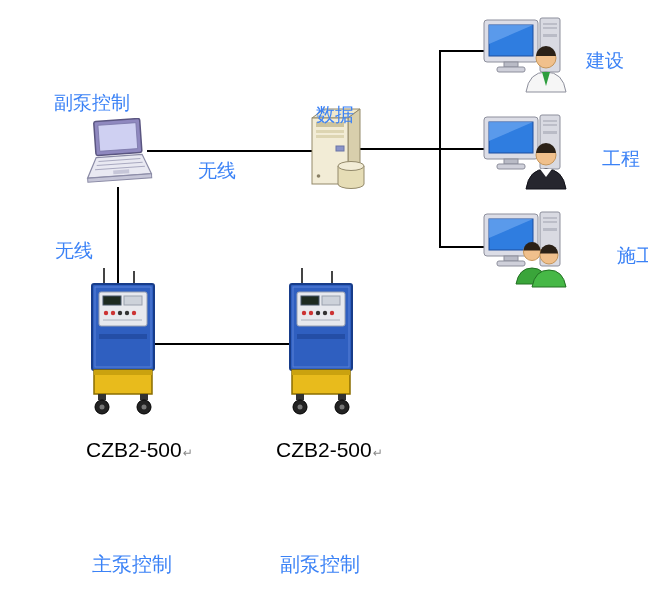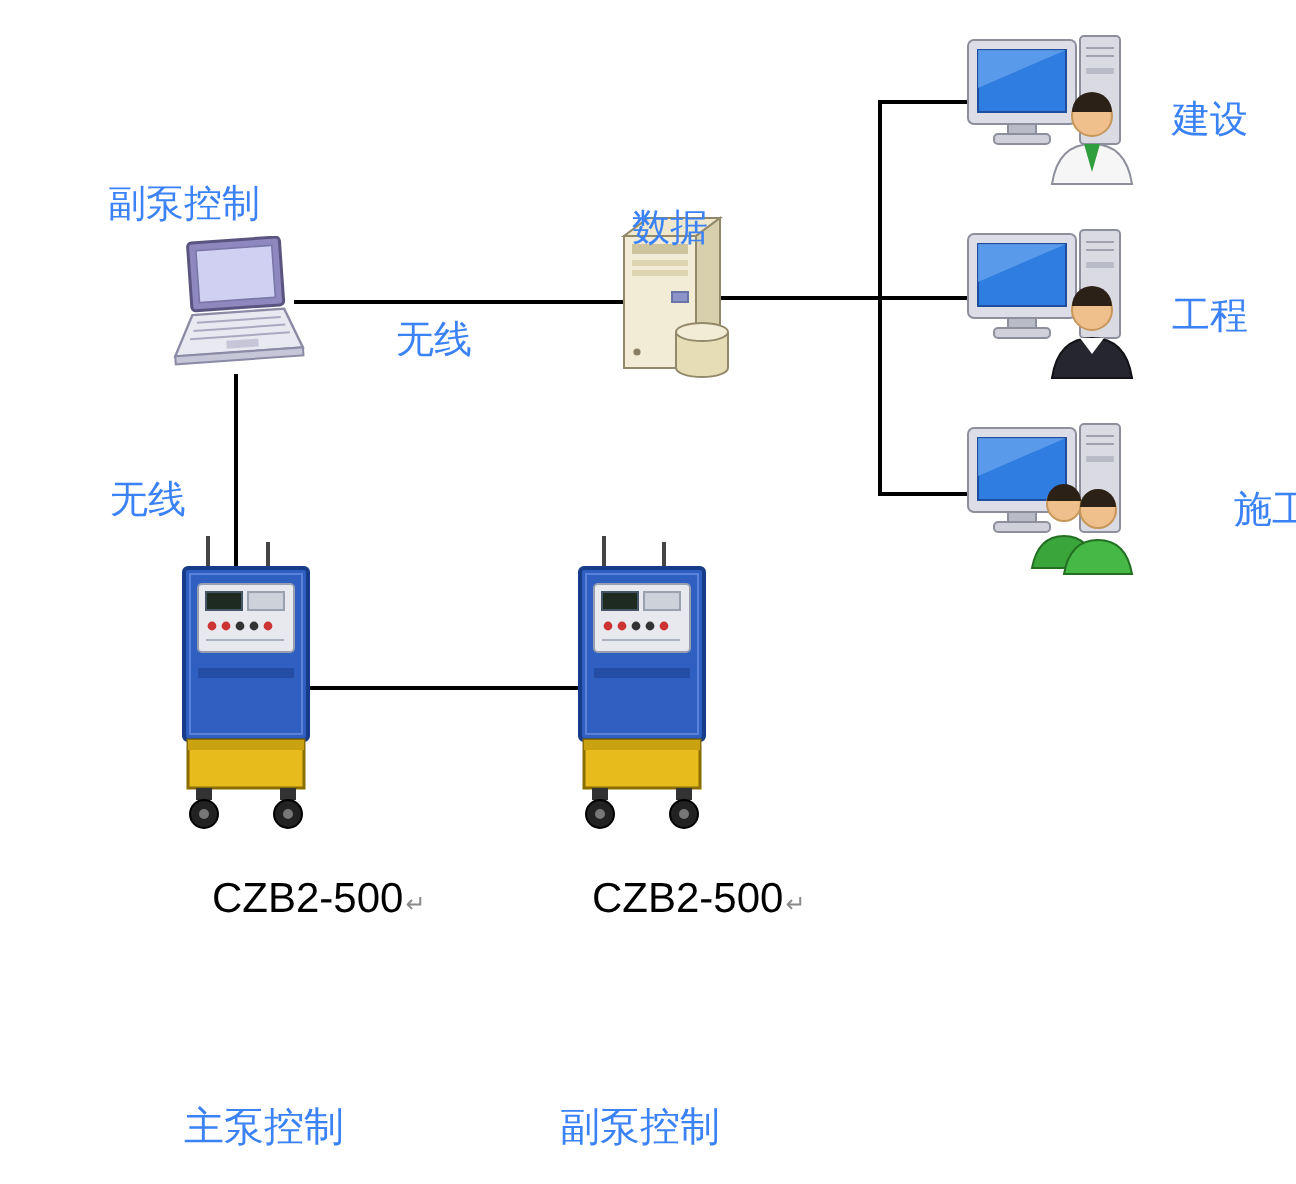--- a/index.html
+++ b/index.html
@@ -17,21 +17,20 @@
     font-size:19px;
     color:#3b82f6;
     white-space:nowrap;
     line-height:1.2;
   }
   .model-label{
     position:absolute;
     font-size:21px;
     color:#000000;
     white-space:nowrap;
-    margin-left:20px;
   }
   .para-mark{
     font-size:12px;
     color:#8a8a8a;
     vertical-align:baseline;
     margin-left:1px;
   }
 </style>
 </head>
 <body>
@@ -202,21 +201,21 @@
   <div class="label" style="left:54px;top:92px;">副泵控制</div>
 
   <div class="label" style="left:316px;top:84px;margin-top:20px;">数据</div>
 
   <div class="label" style="left:198px;top:160px;">无线</div>
 
   <div class="label" style="left:55px;top:240px;">无线</div>
 
   <div class="label" style="left:586px;top:50px;">建设</div>
 
-  <div class="label" style="left:586px;top:148px;">工程</div>
+  <div class="label" style="left:602px;top:148px;">工程</div>
 
   <div class="label" style="left:586px;top:245px;margin-left:31px;">施工</div>
 
   <div class="model-label" style="left:86px;top:438px;">
     <span>CZB2-500</span><span class="para-mark">↵</span>
   </div>
 
   <div class="model-label" style="left:276px;top:438px;">
     <span>CZB2-500</span><span class="para-mark">↵</span>
   </div>

